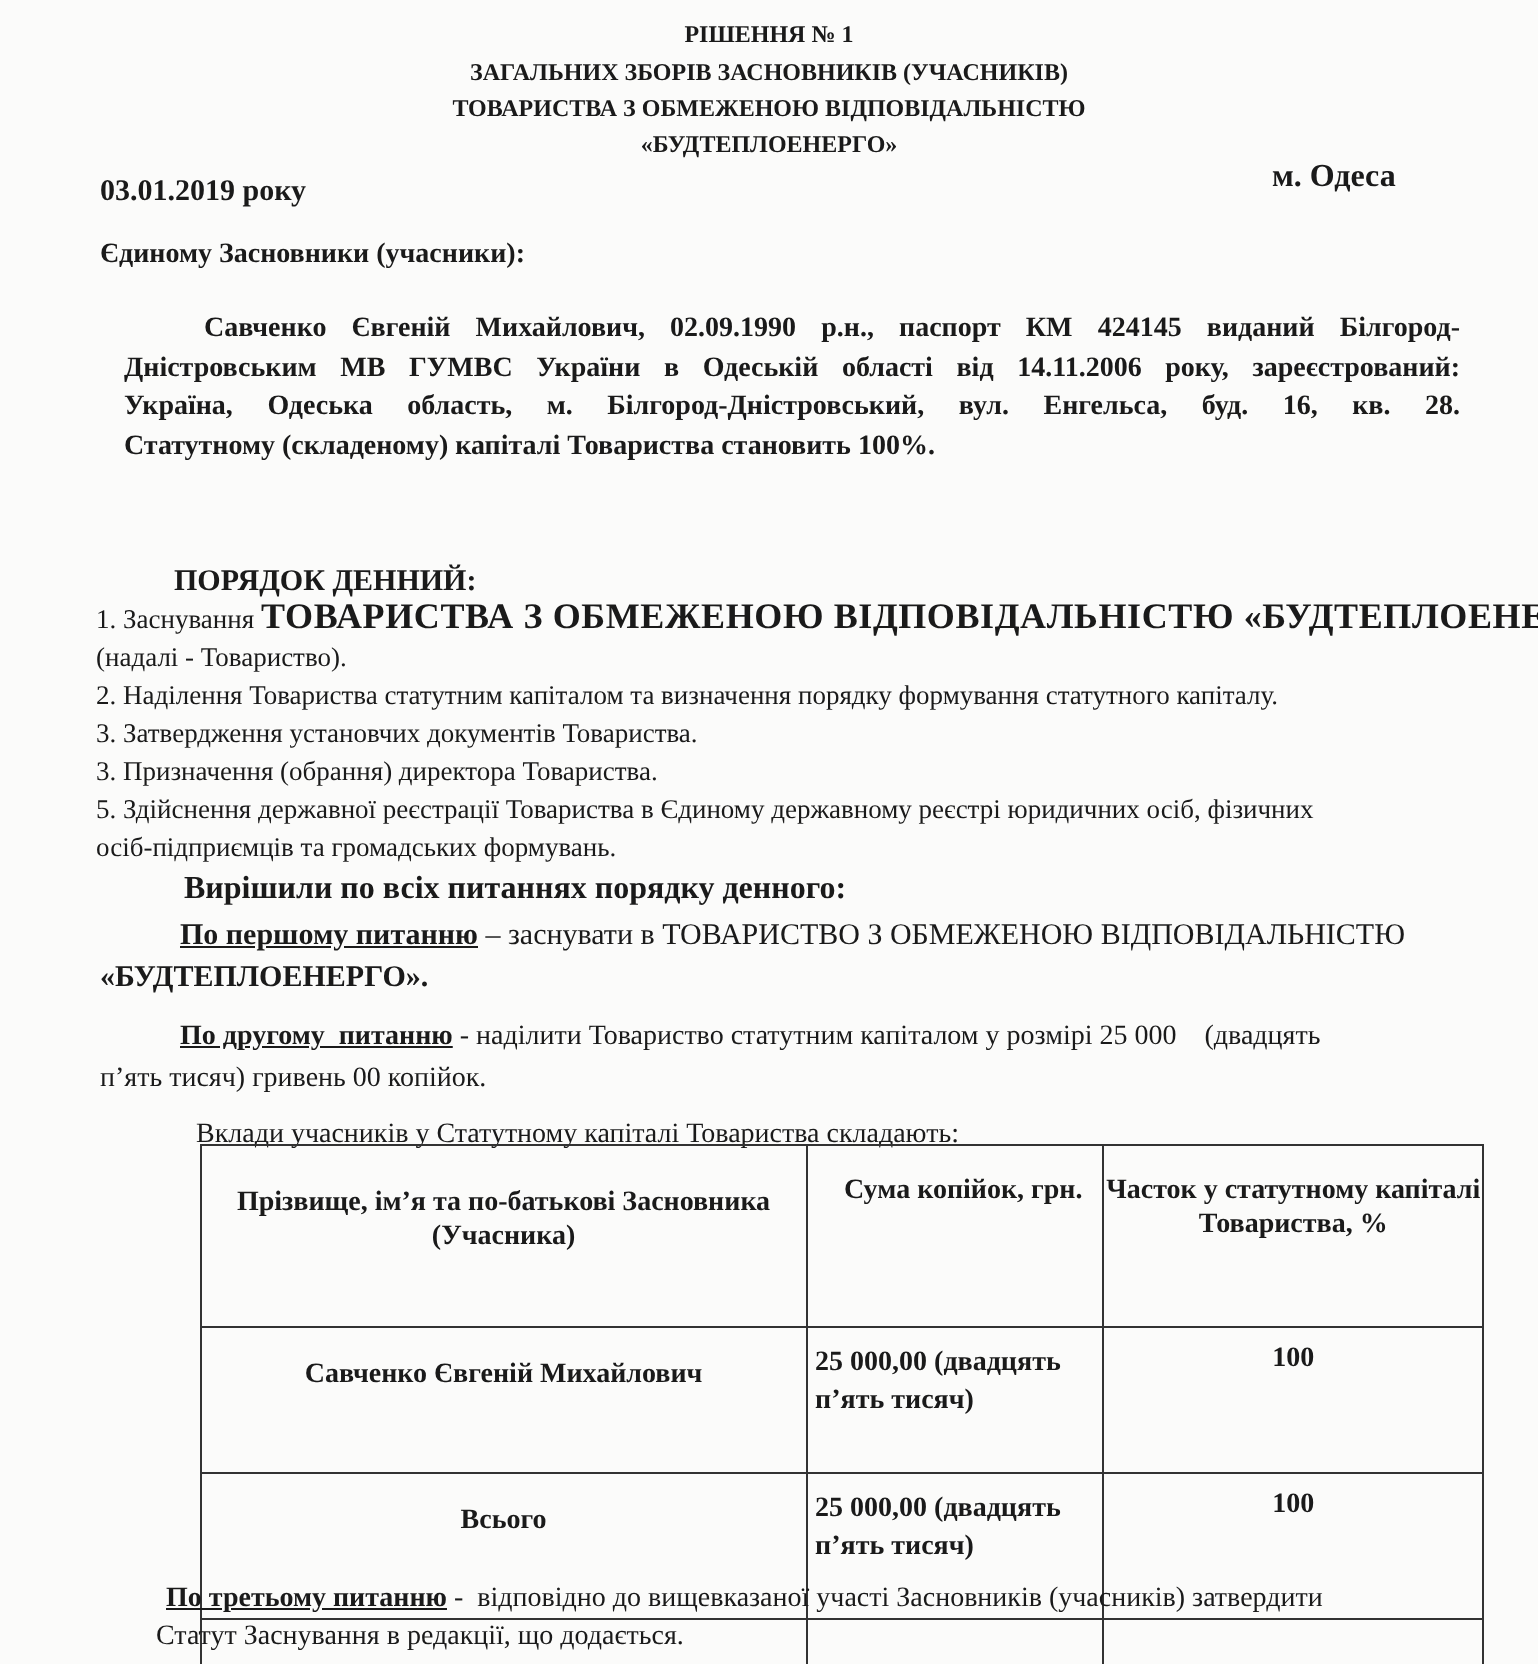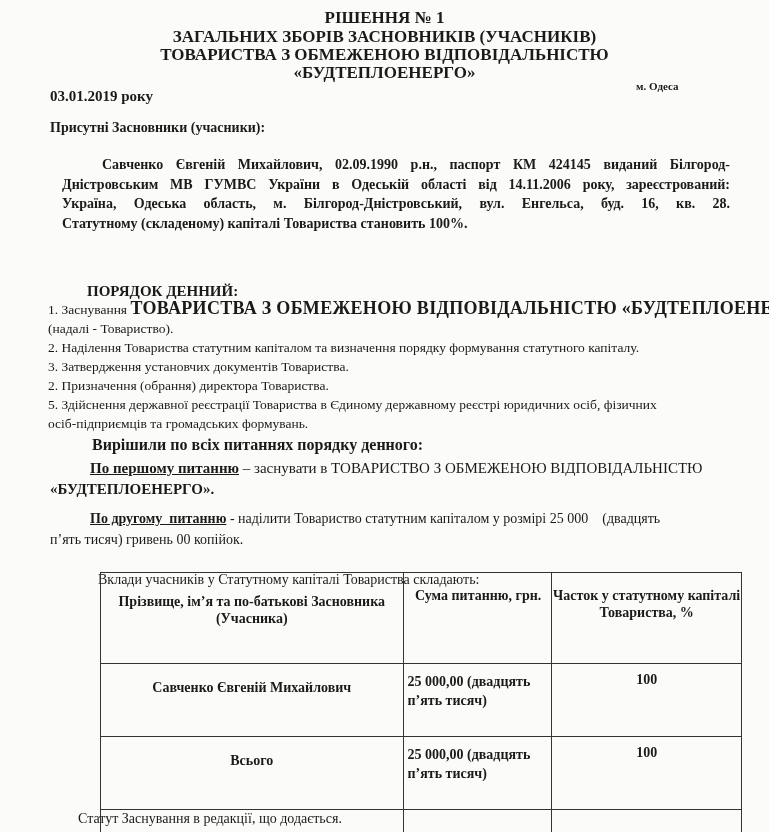--- a/index.html
+++ b/index.html
@@ -4,41 +4,41 @@
 <style>
   html, body { margin: 0; padding: 0; }
   body {
     width: 769px; height: 832px; overflow: hidden;
     background: #fbfbfa;
     font-family: "Liberation Serif", serif;
     color: #1a1a1a;
     position: relative;
   }
   .page { position: absolute; left: 0; top: 0; width: 769px; height: 832px; }
-  .title { position: absolute; left: 0; width: 769px; text-align: center; font-weight: bold; font-size: 17px; line-height: 19px; }
+  .title { position: absolute; left: 0; width: 769px; text-align: center; font-weight: bold; font-size: 12px; line-height: 19px; }
   .t1 { top: 8px; }
   .t2 { top: 27px; }
   .t3 { top: 45px; }
   .t4 { top: 63px; }
   .date { position: absolute; left: 50px; top: 88px; font-weight: bold; font-size: 15px; }
-  .city { position: absolute; left: 636px; top: 80px; font-weight: bold; font-size: 11px; }
+  .city { position: absolute; left: 636px; top: 80px; font-weight: bold; font-size: 16px; }
   .present { position: absolute; left: 50px; top: 120px; font-weight: bold; font-size: 14px; }
   .founder-para { position: absolute; left: 50px; top: 155px; width: 680px; font-weight: bold; font-size: 14px; line-height: 19.5px; text-align: justify; }
   .founder-para .line { display: block; text-align: justify; text-align-last: justify; white-space: nowrap; margin-left: 12px; }
   .founder-para .line.last { text-align-last: left; }
   .founder-para .indent { padding-left: 40px; }
   .agenda-title { position: absolute; left: 87px; top: 283px; font-weight: bold; font-size: 15px; }
   .agenda { position: absolute; left: 48px; top: 299px; width: 690px; font-size: 13.5px; line-height: 19px; }
   .agenda div { white-space: nowrap; }
   .agenda b { font-size: 18px; letter-spacing: 0.3px; }
   .resolved { position: absolute; left: 92px; top: 436px; font-weight: bold; font-size: 16px; }
   .q1 { position: absolute; left: 50px; top: 458px; width: 690px; font-size: 15px; line-height: 21px; }
   .q2 { position: absolute; left: 50px; top: 508px; width: 690px; font-size: 14px; line-height: 21px; }
   .u { font-weight: bold; text-decoration: underline; }
-  .contrib-label { position: absolute; left: 98px; top: 572px; font-size: 14px; }
+  .contrib-label { position: absolute; left: 98px; top: 560px; font-size: 14px; }
   table.cap { position: absolute; left: 100px; top: 572px; width: 642px; border-collapse: collapse; font-weight: bold; font-size: 14px; }
   table.cap td, table.cap th { border: 1.5px solid #333; vertical-align: top; padding: 0; }
   table.cap th { font-weight: bold; text-align: center; line-height: 17px; }
   .c1 { width: 308px; }
   .c2 { width: 140px; }
   .c3 { width: 192px; }
   .hrow th { height: 70px; padding-top: 14px !important; }
   .hrow th.c1 { padding-top: 20px !important; }
   .hrow th.c2 { text-align: right !important; padding-right: 10px !important; }
   .drow td { height: 56px; }
@@ -54,36 +54,36 @@
 
 <div class="page">
   <div class="title t1">РІШЕННЯ № 1</div>
   <div class="title t2">ЗАГАЛЬНИХ ЗБОРІВ ЗАСНОВНИКІВ (УЧАСНИКІВ)</div>
   <div class="title t3">ТОВАРИСТВА З ОБМЕЖЕНОЮ ВІДПОВІДАЛЬНІСТЮ</div>
   <div class="title t4">«БУДТЕПЛОЕНЕРГО»</div>
 
   <div class="date">03.01.2019 року</div>
   <div class="city">м. Одеса</div>
 
-  <div class="present">Присутні Засновники (учасники):</div>
+  <div class="present">Єдиному Засновники (учасники):</div>
 
   <div class="founder-para">
     <span class="line indent">Савченко Євгеній Михайлович, 02.09.1990 р.н., паспорт КМ 424145 виданий Білгород-</span>
     <span class="line">Дністровським МВ ГУМВС України в Одеській області від 14.11.2006 року, зареєстрований:</span>
     <span class="line">Україна, Одеська область,  м. Білгород-Дністровський, вул. Енгельса, буд. 16, кв. 28.</span>
     <span class="line last">Статутному (складеному) капіталі Товариства становить 100%.</span>
   </div>
 
   <div class="agenda-title">ПОРЯДОК ДЕННИЙ:</div>
   <div class="agenda">
     <div><span>1. Заснування </span><b>ТОВАРИСТВА З ОБМЕЖЕНОЮ ВІДПОВІДАЛЬНІСТЮ «БУДТЕПЛОЕНЕРГО»</b></div>
     <div>(надалі - Товариство).</div>
     <div>2. Наділення Товариства статутним капіталом та визначення порядку формування статутного капіталу.</div>
     <div>3. Затвердження установчих документів Товариства.</div>
-    <div>2. Призначення (обрання) директора Товариства.</div>
+    <div>3. Призначення (обрання) директора Товариства.</div>
     <div>5. Здійснення державної реєстрації Товариства в Єдиному державному реєстрі юридичних осіб, фізичних</div>
     <div>осіб-підприємців та громадських формувань.</div>
   </div>
 
   <div class="resolved">Вирішили по всіх питаннях порядку денного:</div>
 
   <div class="q1">
     <div style="padding-left:40px; white-space:nowrap;"><span class="u">По першому питанню</span><span> – заснувати в ТОВАРИСТВО З ОБМЕЖЕНОЮ ВІДПОВІДАЛЬНІСТЮ</span></div>
     <div style="font-weight:bold;">«БУДТЕПЛОЕНЕРГО».</div>
   </div>
@@ -92,35 +92,36 @@
     <div style="padding-left:40px; white-space:pre;"><span class="u">По другому  питанню</span><span> - наділити Товариство статутним капіталом у розмірі 25 000    (двадцять</span></div>
     <div>п’ять тисяч) гривень 00 копійок.</div>
   </div>
 
   <div class="contrib-label">Вклади учасників у Статутному капіталі Товариства складають:</div>
 
   <table class="cap">
     <tbody>
         <tr class="hrow">
       <th class="c1">Прізвище, ім’я та по-батькові Засновника (Учасника)</th>
-      <th class="c2">Сума питанню, грн.</th>
+      <th class="c2">Сума копійок, грн.</th>
       <th class="c3">Часток у статутному капіталі  Товариства, %</th>
     </tr>
     <tr class="drow">
       <td class="cell-name">Савченко Євгеній Михайлович</td>
       <td class="cell-sum">25 000,00  (двадцять п’ять  тисяч)</td>
       <td class="cell-pct">100</td>
     </tr>
     <tr class="drow">
       <td class="cell-name">Всього</td>
       <td class="cell-sum">25 000,00  (двадцять п’ять  тисяч)</td>
       <td class="cell-pct">100</td>
     </tr>
     <tr class="erow">
       <td></td>
       <td></td>
       <td></td>
     </tr>
   </tbody>
     </table>
 
+  <div class="q3" style="white-space:pre;"><span class="u">По третьому питанню</span><span> -  відповідно до вищевказаної участі Засновників (учасників) затвердити</span></div>
   <div class="q3-2">Статут Заснування в редакції, що додається.</div>
 </div>
 
 </body></html>

